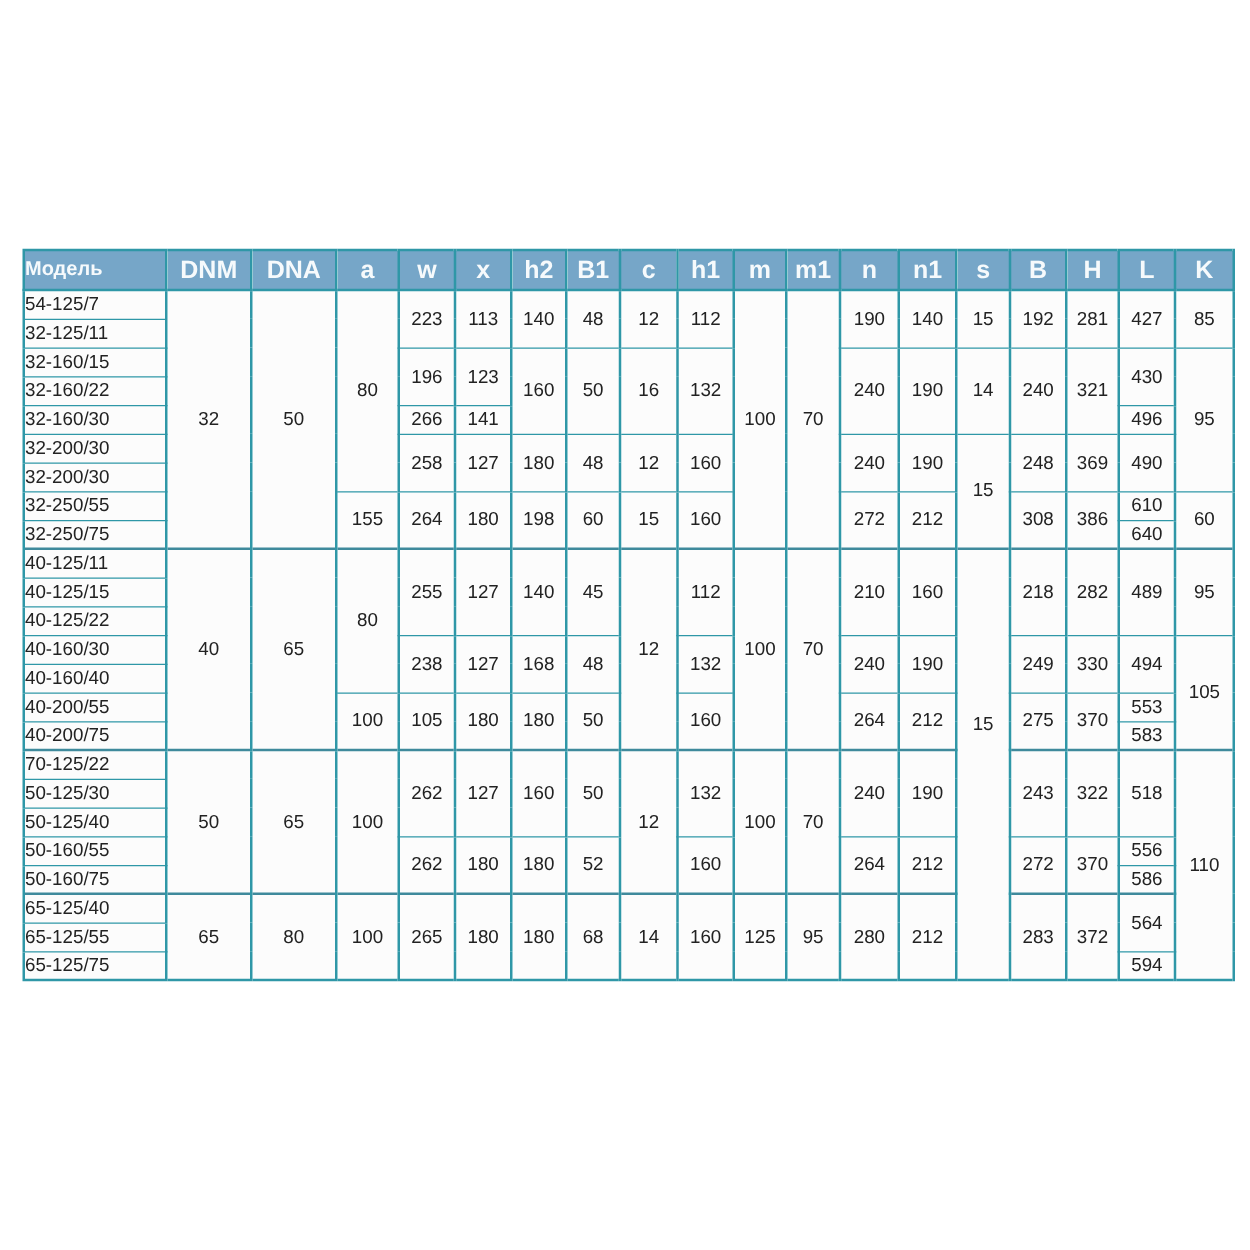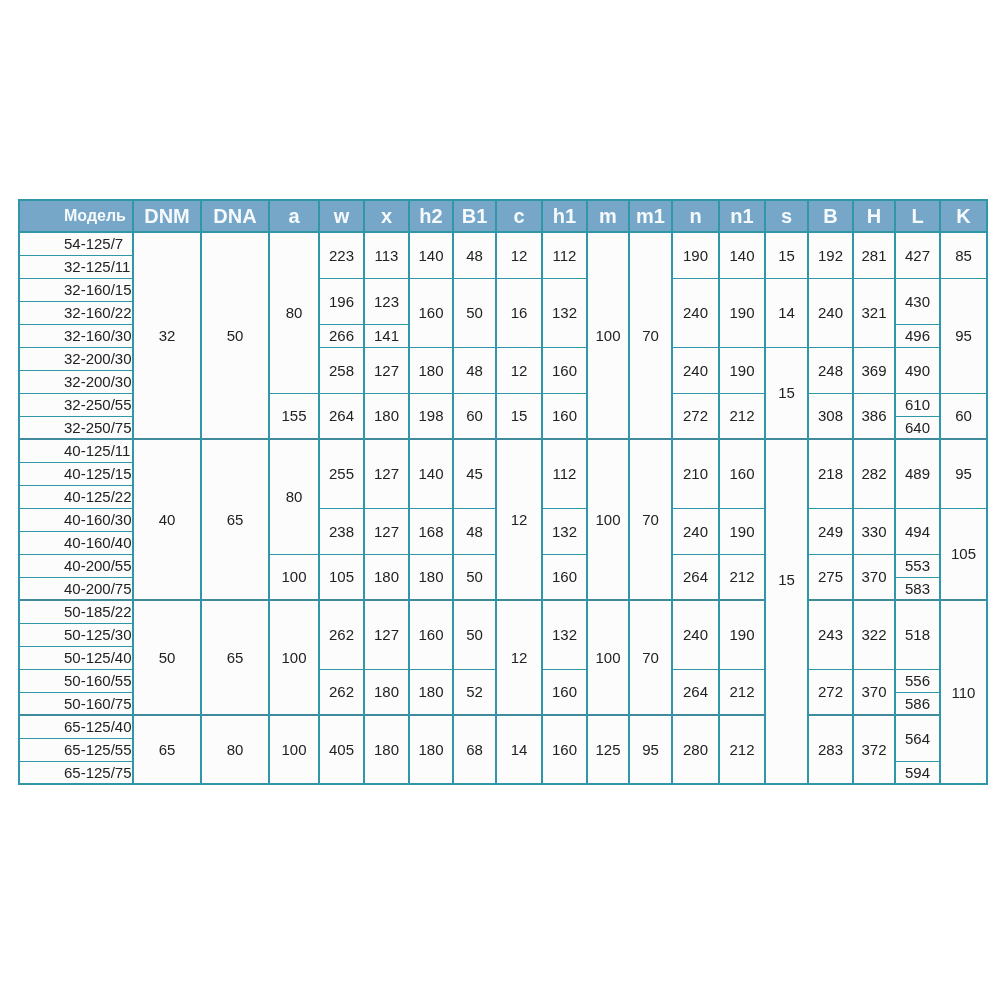--- a/index.html
+++ b/index.html
@@ -28,21 +28,21 @@
     background:var(--cell-bg);color:var(--text);
     font-size:15px;padding:0;overflow:hidden;white-space:nowrap;
   }
   .dim-table thead th{
     background:var(--header-bg);color:var(--header-fg);
     font-weight:bold;height:30px;font-size:20px;
     border-bottom:2px solid var(--border);
   }
   .dim-table tbody tr{height:23px;}
   .dim-table th.model-col,.dim-table td.model-cell{
-    text-align:left;padding-left:44px;
+    text-align:left;
   }
   .dim-table th.model-col{font-size:16px;}
   .dim-table tr.group-start td{border-top:2px solid var(--border-strong);}
   .dim-table td.s-tall{padding-bottom:64px;}
 </style>
 </head>
 <body>
 
 <div class="page">
   <table class="dim-table">
@@ -234,21 +234,21 @@
           <td rowspan="2" class="value-cell">212</td>
           <td rowspan="2" class="value-cell">275</td>
           <td rowspan="2" class="value-cell">370</td>
           <td class="value-cell">553</td>
         </tr>
         <tr>
           <td class="model-cell">40-200/75</td>
           <td class="value-cell">583</td>
         </tr>
         <tr class="group-start">
-          <td class="model-cell">50-185/22</td>
+          <td class="model-cell">70-125/22</td>
           <td rowspan="5" class="value-cell">50</td>
           <td rowspan="5" class="value-cell">65</td>
           <td rowspan="5" class="value-cell">100</td>
           <td rowspan="3" class="value-cell">262</td>
           <td rowspan="3" class="value-cell">127</td>
           <td rowspan="3" class="value-cell">160</td>
           <td rowspan="3" class="value-cell">50</td>
           <td rowspan="5" class="value-cell">12</td>
           <td rowspan="3" class="value-cell">132</td>
           <td rowspan="5" class="value-cell">100</td>
@@ -281,21 +281,21 @@
         </tr>
         <tr>
           <td class="model-cell">50-160/75</td>
           <td class="value-cell">586</td>
         </tr>
         <tr class="group-start">
           <td class="model-cell">65-125/40</td>
           <td rowspan="3" class="value-cell">65</td>
           <td rowspan="3" class="value-cell">80</td>
           <td rowspan="3" class="value-cell">100</td>
-          <td rowspan="3" class="value-cell">405</td>
+          <td rowspan="3" class="value-cell">265</td>
           <td rowspan="3" class="value-cell">180</td>
           <td rowspan="3" class="value-cell">180</td>
           <td rowspan="3" class="value-cell">68</td>
           <td rowspan="3" class="value-cell">14</td>
           <td rowspan="3" class="value-cell">160</td>
           <td rowspan="3" class="value-cell">125</td>
           <td rowspan="3" class="value-cell">95</td>
           <td rowspan="3" class="value-cell">280</td>
           <td rowspan="3" class="value-cell">212</td>
           <td rowspan="3" class="value-cell">283</td>

